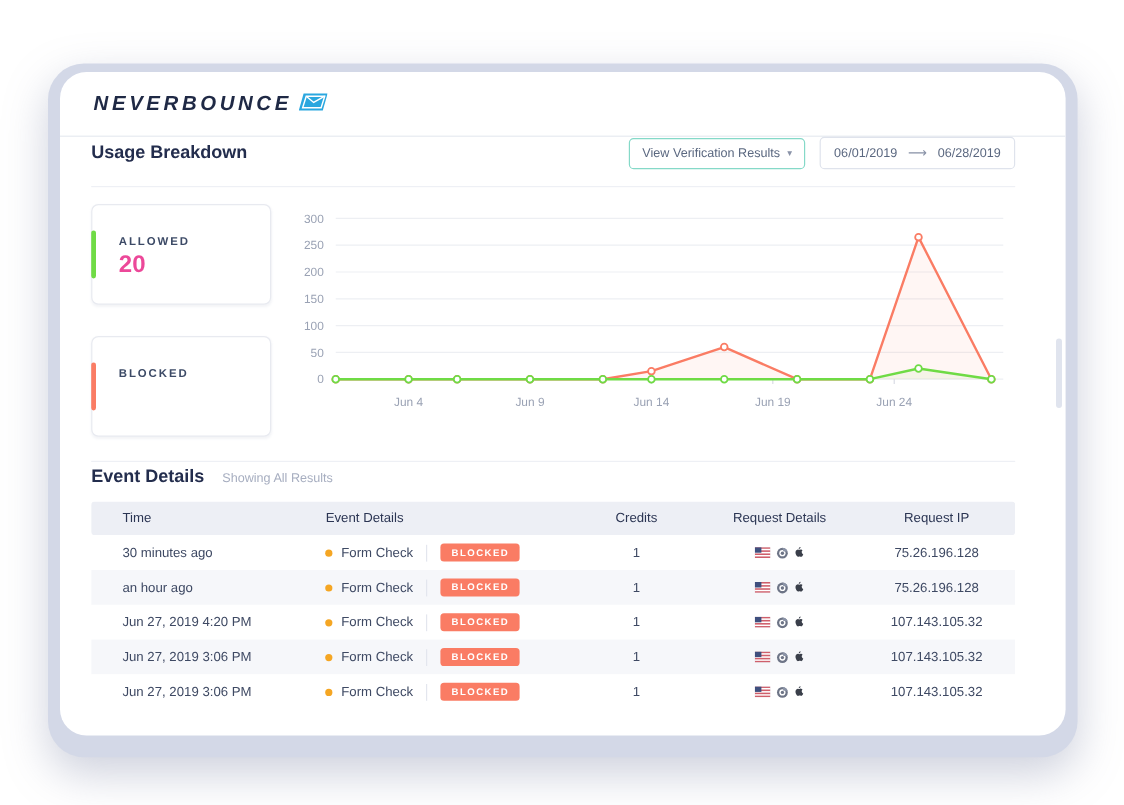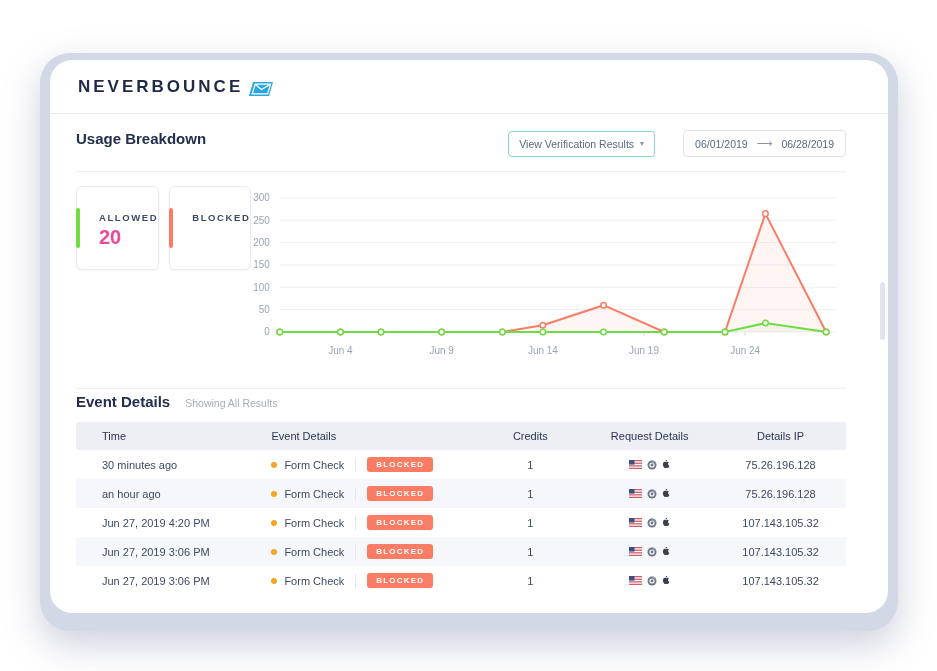--- a/index.html
+++ b/index.html
@@ -11,37 +11,37 @@
   html,body{width:937px;height:671px;}
   body{font-family:"Liberation Sans", sans-serif; background:#ffffff; position:relative;}
   .stage{position:relative;width:937px;height:671px;overflow:hidden;}
 
   .back-card{position:absolute;left:40px;top:53px;width:858px;height:578px;background:var(--lavender);
     border-radius:30px;box-shadow:0 14px 36px rgba(125,135,165,.38);}
   .main-card{position:absolute;left:50px;top:60px;width:838px;height:553px;background:#ffffff;
     border-radius:22px;overflow:hidden;display:flex;flex-direction:column;}
 
   .app-header{height:54px;flex:0 0 54px;display:flex;align-items:center;padding:0 28px;border-bottom:1px solid var(--border);}
-  .logo{display:flex;align-items:flex-end;gap:6px;cursor:pointer;}
+  .logo{display:flex;align-items:flex-start;gap:6px;cursor:pointer;font-style:italic;}
   .logo-text{font-size:17px;font-weight:700;letter-spacing:3px;color:#1f2945;}
 
   .content{flex:1;padding:0 42px 0 26px;display:flex;flex-direction:column;}
 
-  .usage-titlebar{display:flex;margin-top:16px;padding-bottom:14px;border-bottom:1px solid #eef0f5;}
+  .usage-titlebar{display:flex;align-items:center;padding-bottom:14px;border-bottom:1px solid #eef0f5;}
   .section-title{font-size:15px;font-weight:700;color:var(--navy);}
-  .usage-controls{margin-left:auto;display:flex;align-items:center;gap:28px;}
+  .usage-controls{margin-left:auto;display:flex;align-items:center;gap:12px;}
   .filter-btn{display:flex;align-items:center;gap:6px;border:1px solid var(--teal);border-radius:4px;
     padding:6px 10px;font-size:10.5px;color:#5b6880;background:#fff;cursor:pointer;}
   .caret{font-size:8px;color:#8a93a8;}
   .date-range{display:flex;align-items:center;gap:9px;border:1px solid #dfe3ec;border-radius:4px;
     padding:6px 11px;font-size:10.5px;color:#5b6880;background:#fff;cursor:pointer;}
   .date-arrow{color:#8a93a8;font-size:11px;}
 
   .usage-body{display:flex;margin-top:14px;}
-  .stats-col{width:150px;flex:0 0 150px;margin-right:18px;display:flex;flex-direction:row;gap:10px;}
+  .stats-col{width:150px;flex:0 0 150px;margin-right:18px;display:flex;flex-direction:column;gap:26px;}
   .stat-card{position:relative;height:84px;border:1px solid #e8eaf0;border-radius:6px;background:#fff;
     padding:25px 0 0 22px;box-shadow:0 1px 2px rgba(160,168,190,.12);}
   .stat-accent{position:absolute;left:-1px;top:21px;width:4px;height:40px;border-radius:2px;background:#ccc;}
   .stat-label{font-size:9.5px;font-weight:700;letter-spacing:1.6px;color:#3c4a66;}
   .stat-value{font-size:20px;font-weight:700;color:#ec4899;margin-top:3px;}
 
   .chart-wrap{flex:1;position:relative;}
   .chart-wrap svg{display:block;width:100%;height:182px;}
   .chart-wrap text{font-family:"Liberation Sans",sans-serif;}
 
@@ -177,21 +177,21 @@
           <div class="section-title">Event Details</div>
           <div class="events-subtitle">Showing All Results</div>
         </div>
 
         <div class="table">
           <div class="trow thead">
             <div class="c-time">Time</div>
             <div class="c-event">Event Details</div>
             <div class="c-credits">Credits</div>
             <div class="c-req">Request Details</div>
-            <div class="c-ip">Details IP</div>
+            <div class="c-ip">Request IP</div>
           </div>
           <div>
               <div class="trow">
     <div class="c-time">30 minutes ago</div>
     <div class="c-event">
       <span class="dot"></span>
       <span>Form Check</span>
       <span class="vdiv"></span>
       <span class="badge">BLOCKED</span>
     </div>

